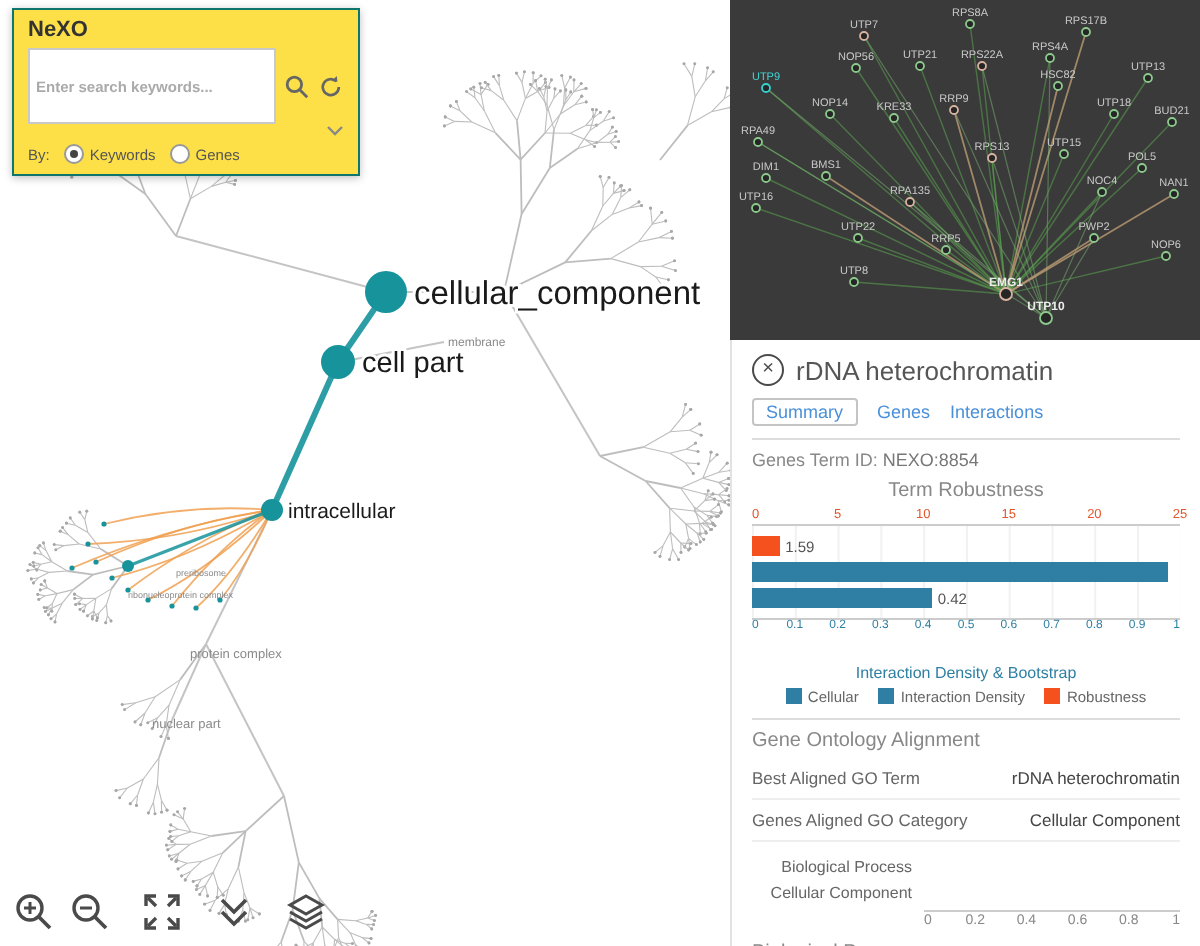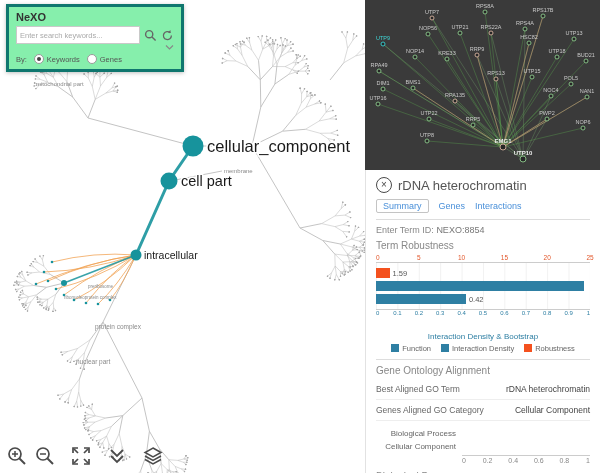--- a/index.html
+++ b/index.html
@@ -2,26 +2,26 @@
 <html><head>
 <meta charset="utf-8">
 <style>
   html,body{margin:0;padding:0;background:#fff;}
   #app{position:relative;width:600px;height:473px;overflow:hidden;
        font-family:"Liberation Sans",sans-serif;background:#fff;}
   
   .panel-left{position:absolute;left:0;top:0;width:365px;height:473px;background:#fff;overflow:hidden;}
   #tree-svg{position:absolute;left:0;top:0;}
   
-  .search-card{position:absolute;left:6px;top:4px;width:158px;background:#86efac;
-      border:3px solid #0f766e;box-shadow:0 1px 4px rgba(0,0,0,.25);padding:4px 7px 5px;z-index:5;}
+  .search-card{position:absolute;left:6px;top:4px;width:158px;background:#fde047;
+      border:1px solid #0f766e;box-shadow:0 1px 4px rgba(0,0,0,.25);padding:4px 7px 5px;z-index:5;}
   .search-title{font-size:11px;font-weight:bold;color:#333;margin-bottom:3px;}
   .search-row{display:flex;align-items:center;gap:4px;}
   .search-row input{flex:1;min-width:0;height:14px;border:1px solid #c9c9c9;font-size:7.5px;
-      padding:1px 3px;color:#333;font-family:"Liberation Sans",sans-serif;}
+      padding:11px 3px;color:#333;font-family:"Liberation Sans",sans-serif;font-weight:bold;}
   .search-row input::placeholder{color:#aaa;}
   .sicon{display:inline-flex;cursor:pointer;}
   .chev-row{display:flex;justify-content:flex-end;height:6px;margin-top:1px;}
   .radio-row{display:flex;align-items:center;gap:7px;font-size:7.5px;color:#555;margin-top:3px;}
   .radio{display:inline-block;width:8px;height:8px;border:1px solid #999;border-radius:50%;
       margin-right:3px;vertical-align:-1px;position:relative;background:#fff;}
   .radio.checked::after{content:"";position:absolute;left:2px;top:2px;width:4px;height:4px;
       border-radius:50%;background:#444;}
   .radio-row label{display:inline-flex;align-items:center;cursor:pointer;}
   
@@ -38,21 +38,21 @@
   .close-btn{width:14px;height:14px;border:1.5px solid #4a4a4a;border-radius:50%;color:#4a4a4a;
       font-size:10px;line-height:13px;text-align:center;cursor:pointer;flex:none;}
   .detail-title{font-size:13px;color:#555;}
   .tabs{display:flex;align-items:center;gap:10px;margin-top:6px;font-size:9px;}
   .tab{color:#4a90d9;cursor:pointer;}
   .tab.active{border:1px solid #c4c4c4;border-radius:2px;padding:1px 6px;}
   hr.div{border:none;border-top:1px solid #ddd;margin:6px 0 5px;}
   .term-id{font-size:9px;color:#888;}
   .term-id b{font-weight:normal;color:#777;}
   .sec-heading{font-size:10px;color:#888;margin:5px 0 3px;}
-  .sec-heading.center{}
+  .sec-heading.center{text-align:center;}
   
   .rb-ticks{position:relative;height:8px;font-size:6.5px;}
   .rb-ticks span{position:absolute;top:0;transform:translateX(-50%);}
   .rb-axis{border-top:1px solid #ccc;}
   .rb-bars{background-image:linear-gradient(90deg,#f1f1f1 1px,transparent 1px);
       background-size:10% 100%;padding:2px 0;}
   .rb-row{height:10px;margin:3px 0;display:flex;align-items:center;}
   .rb-bar{height:100%;}
   .rb-lab{font-size:7.5px;color:#555;margin-left:3px;}
   .rb-axis-label{text-align:center;font-size:8px;margin-top:9px;}
@@ -1576,21 +1576,21 @@
 
     <div class="tabs">
       <span class="tab active">Summary</span>
       <span class="tab">Genes</span>
       <span class="tab">Interactions</span>
     </div>
 
     <hr class="div">
 
     <div class="term-id">
-      <span>Enter Term ID:</span>
+      <span>Genes Term ID:</span>
       <b>NEXO:8854</b>
     </div>
 
     <div class="sec-heading center">Term Robustness</div>
 
     <div id="robustness-chart">
         <div class="rb-ticks" style="color: rgb(226, 87, 43);">
           <span style="left: 0%; transform: none;">0</span>
           <span style="left: 20%;">5</span>
           <span style="left: 40%;">10</span>
@@ -1621,21 +1621,21 @@
           <span style="left: 40%;">0.4</span>
           <span style="left: 50%;">0.5</span>
           <span style="left: 60%;">0.6</span>
           <span style="left: 70%;">0.7</span>
           <span style="left: 80%;">0.8</span>
           <span style="left: 90%;">0.9</span>
           <span style="left: 100%; transform: translateX(-100%);">1</span>
         </div>
         <div class="rb-axis-label" style="color: rgb(46, 127, 163); margin-top: 14px;">Interaction Density &amp; Bootstrap</div>
         <div class="rb-legend">
-          <span><span class="sq" style="background: rgb(46, 127, 163);"></span><span>Function</span></span>
+          <span><span class="sq" style="background: rgb(46, 127, 163);"></span><span>Cellular</span></span>
           <span><span class="sq" style="background: rgb(46, 127, 163);"></span><span>Interaction Density</span></span>
           <span><span class="sq" style="background: rgb(244, 81, 30);"></span><span>Robustness</span></span>
         </div>
       </div>
 
     <hr class="div">
 
     <div class="sec-heading">Gene Ontology Alignment</div>
 
     <div>

